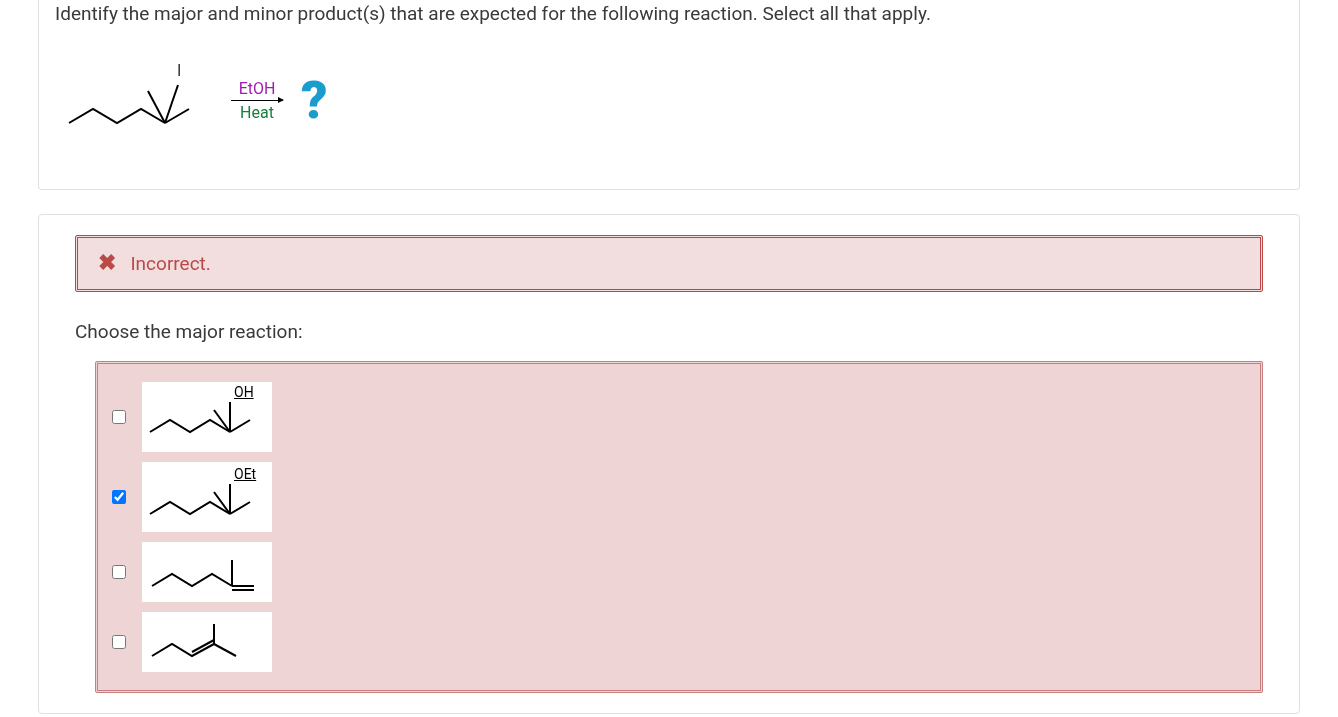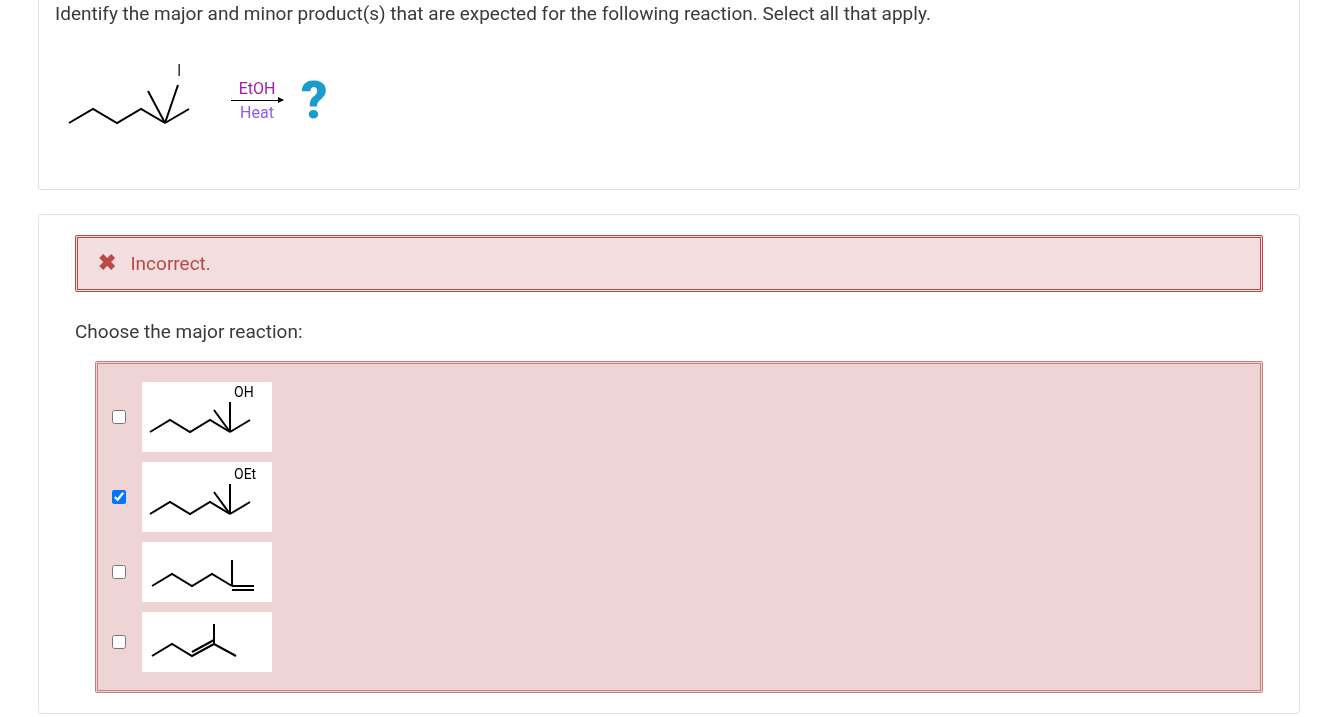--- a/index.html
+++ b/index.html
@@ -40,21 +40,21 @@
       padding: 22px 8px 30px 8px;
     }
     .reactant-svg { width: 150px; height: 80px; }
     .conditions { text-align: center; position: relative; }
     .cond-top { font-size: 16px; color: #a21caf; }
     .cond-line { width: 52px; height: 1px; background: #000; margin: 2px auto; position: relative; }
     .cond-line::after {
       content: ""; position: absolute; right: -1px; top: -3px;
       border-left: 6px solid #000; border-top: 3.5px solid transparent; border-bottom: 3.5px solid transparent;
     }
-    .cond-bottom { font-size: 16px; color: #8b5cf6; }
+    .cond-bottom { font-size: 16px; color: #15803d; }
     .qmark {
       font-size: 52px;
       font-weight: 900;
       color: #1a9ccc;
       line-height: 1;
       position: relative;
     }
     .qmark .curve { letter-spacing: -2px; }
     .answer-card {
       margin-top: 24px;
@@ -106,20 +106,21 @@
       background: #fff;
       display: flex;
       align-items: center;
       justify-content: center;
     }
     .mol-thumb.tall { height: 70px; }
     .mol-label {
       position: absolute;
       font-size: 14px;
       color: #000;
+      text-decoration: underline;
     }
     .mol-svg-wrap { position: relative; width: 100%; height: 100%; }
   </style>
 </head>
 <body>
 
 <div class="container">
 
   <div class="card question-card">
     <div class="question-text">Identify the major and minor product(s) that are expected for the following reaction. Select all that apply.</div>

